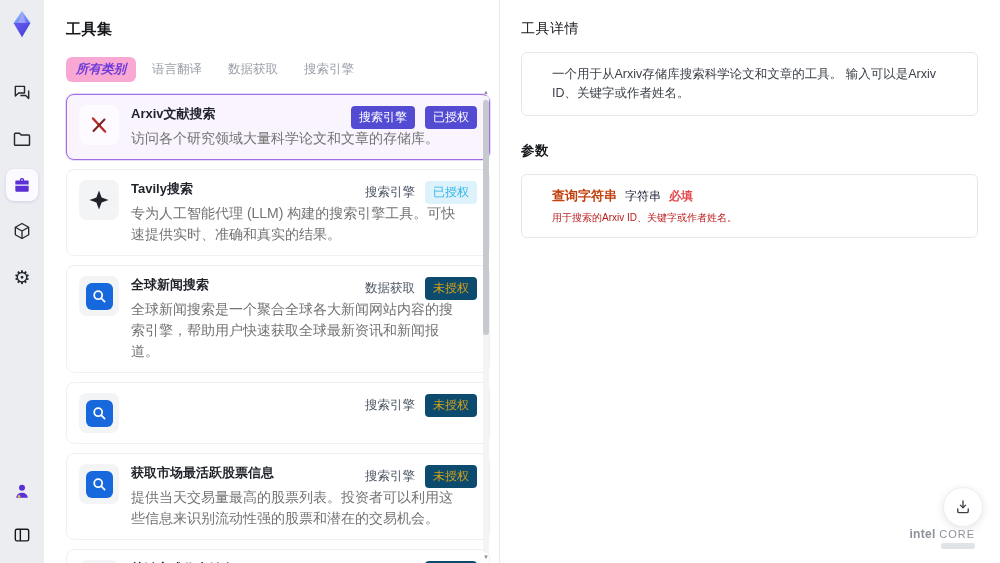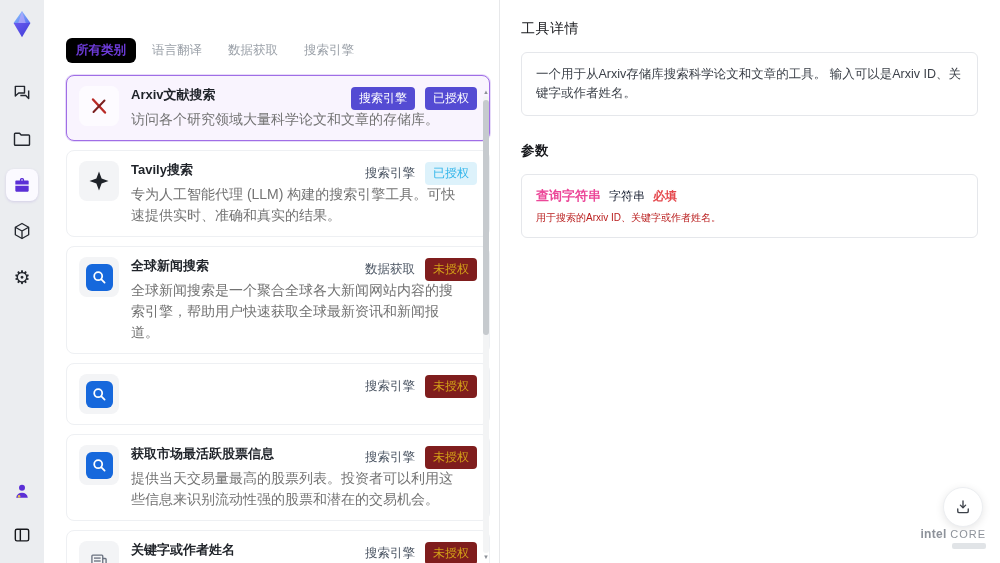--- a/index.html
+++ b/index.html
@@ -15,63 +15,63 @@
   .nav-btn.active { background:#fbfaff; box-shadow:0 1px 3px rgba(80,40,180,.15); }
   .sidebar-bottom { position:absolute; bottom:12px; display:flex; flex-direction:column; gap:12px; align-items:center; }
   .gear-glyph { font-family:"DejaVu Sans", sans-serif; font-size:19px; color:#23272e; line-height:1; }
 
   
   .list-panel { position:absolute; left:44px; top:0; width:456px; height:100%; background:#fff;
                 border-right:1px solid #e7e8ea; padding:20px 0 0 22px; }
   .page-title { font-size:15px; font-weight:bold; color:#17181c; letter-spacing:.5px; }
   .tabs { display:flex; gap:6px; margin-top:18px; }
   .tab { font-size:12.5px; color:#9aa0a8; padding:4px 10px; border-radius:6px; cursor:pointer; white-space:nowrap; }
-  .tab.active { background:#000000; color:#6d3bd8; font-weight:bold; }
+  .tab.active { background:#f9a8d4; color:#6d3bd8; font-weight:bold;font-style:italic; }
 
   .tool-list { margin-top:12px; width:424px; display:flex; flex-direction:column; gap:9px; }
   .card { position:relative; background:#fff; border:1px solid #eef0f3; border-radius:8px;
           padding:10px 12px; display:flex; gap:12px; cursor:pointer; }
   .card.selected { background:#f9f4fe; border:1px solid #a06ee6; box-shadow:0 0 0 1px rgba(160,110,230,.25); }
   .tool-icon { flex:0 0 40px; width:40px; height:40px; border-radius:8px; background:#f3f4f6;
                display:flex; align-items:center; justify-content:center; }
   .card.selected .tool-icon { background:#fdfbff; }
   .blue-badge-icon { width:27px; height:27px; border-radius:6px; background:#1668dc; display:flex; align-items:center; justify-content:center; }
   .tool-text { min-width:0; }
   .tool-name { font-size:13px; font-weight:bold; color:#1f2329; padding-right:150px; white-space:nowrap; }
   .tool-desc { font-size:14px; color:#737373; line-height:1.5; margin-top:5px; max-width:332px; }
   .meta { position:absolute; top:11px; right:12px; display:flex; align-items:center; gap:10px; }
   .category { font-size:12.5px; color:#4b5563; }
   .badge { font-size:12px; padding:3px 8px; border-radius:4px; white-space:nowrap; }
   .badge.solid { background:#544bd3; color:#fff; }
   .badge.ok { background:#ddf2fb; color:#31b5ea; }
-  .badge.no { background:#7f1d1d; color:#d3a118; }
+  .badge.no { background:#0c4a6e; color:#d3a118; }
 
   
   .scrollbar { position:absolute; right:9px; top:88px; bottom:2px; width:8px; display:flex; flex-direction:column; align-items:center; }
   .sb-arrow { font-size:6px; color:#8b9097; line-height:8px; }
   .sb-track { flex:1; width:6px; background:#f3f4f5; border-radius:3px; position:relative; }
   .sb-thumb { position:absolute; top:4px; left:0; width:6px; height:235px; background:#c6cace; border-radius:3px; }
 
   
   .detail-panel { position:absolute; left:501px; top:0; right:0; height:100%; background:#fff; padding:20px 22px 0 20px; }
   .detail-title { font-size:14px; font-weight:normal; color:#17181c; letter-spacing:.5px; }
   .section-h { font-size:13.5px; font-weight:bold; color:#17181c; margin-top:26px; letter-spacing:.5px; }
-  .info-box { margin-top:14px; border:1px solid #e5e7eb; border-radius:6px; background:#fff; padding:12px 14px; }
+  .info-box { margin-top:14px; border:1px solid #e5e7eb; border-radius:6px; background:#fff; padding:12px 30px; }
   .info-text { font-size:12.5px; color:#3c4149; line-height:1.5; }
   .param-head { display:flex; align-items:baseline; gap:8px; }
-  .param-name { font-size:13px; font-weight:bold; color:#ec4899; }
+  .param-name { font-size:13px; font-weight:bold; color:#c2410c; }
   .param-type { font-size:12px; color:#0f172a; }
   .param-required { font-size:12px; color:#e5484d;font-weight:bold; }
   .param-desc { font-size:10px; color:#b91c1c; margin-top:5px; line-height:1.5; }
 
   
   .fab { position:absolute; right:17px; top:487px; width:40px; height:40px; border-radius:50%;
          background:#fff; border:1px solid #eceef1; box-shadow:0 2px 8px rgba(0,0,0,.10);
          display:flex; align-items:center; justify-content:center; cursor:pointer; }
-  .brand { position:absolute; right:14px; top:527px; text-align:right; }
+  .brand { position:absolute; right:25px; top:527px; text-align:right; }
   .brand-text { font-size:12px; color:#8d929a; letter-spacing:.3px; text-shadow:0 1px 0 #fff; }
   .brand-text .intel { font-weight:bold; }
   .brand-text .core { text-transform:uppercase; font-weight:normal; letter-spacing:1px; font-size:11px; }
   .brand-sub { margin-top:2px; margin-left:auto; width:34px; height:6px; border-radius:2px; background:#dadde1; opacity:.8; }
 </style>
 </head>
 <body>
 
 <div class="app">
 
@@ -134,20 +134,21 @@
       <div class="nav-btn">
         <svg width="20" height="20" viewBox="0 0 24 24" fill="none" stroke="#17181c" stroke-width="1.7">
           <rect x="4" y="5" width="16" height="14" rx="2"></rect>
           <line x1="10" y1="5" x2="10" y2="19"></line>
         </svg>
       </div>
     </div>
   </aside>
 
   <section class="list-panel">
+    <h1 class="page-title">工具集</h1>
 
     <div class="tabs">
       <div class="tab active">所有类别</div>
       <div class="tab">语言翻译</div>
       <div class="tab">数据获取</div>
       <div class="tab">搜索引擎</div>
     </div>
 
     <div class="tool-list">
 

